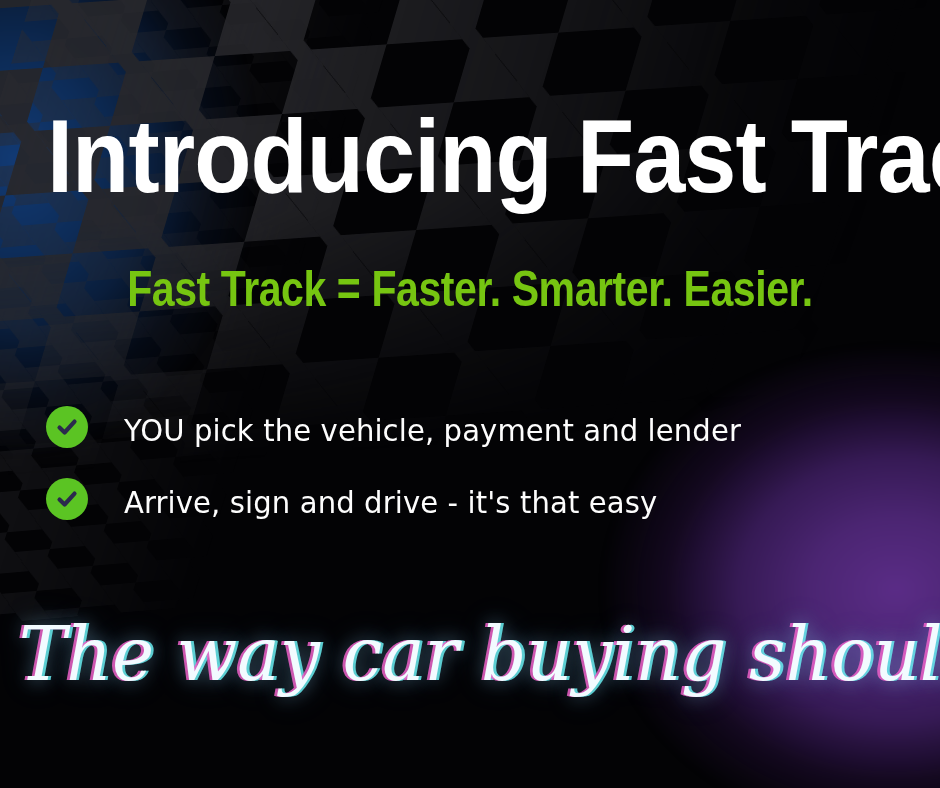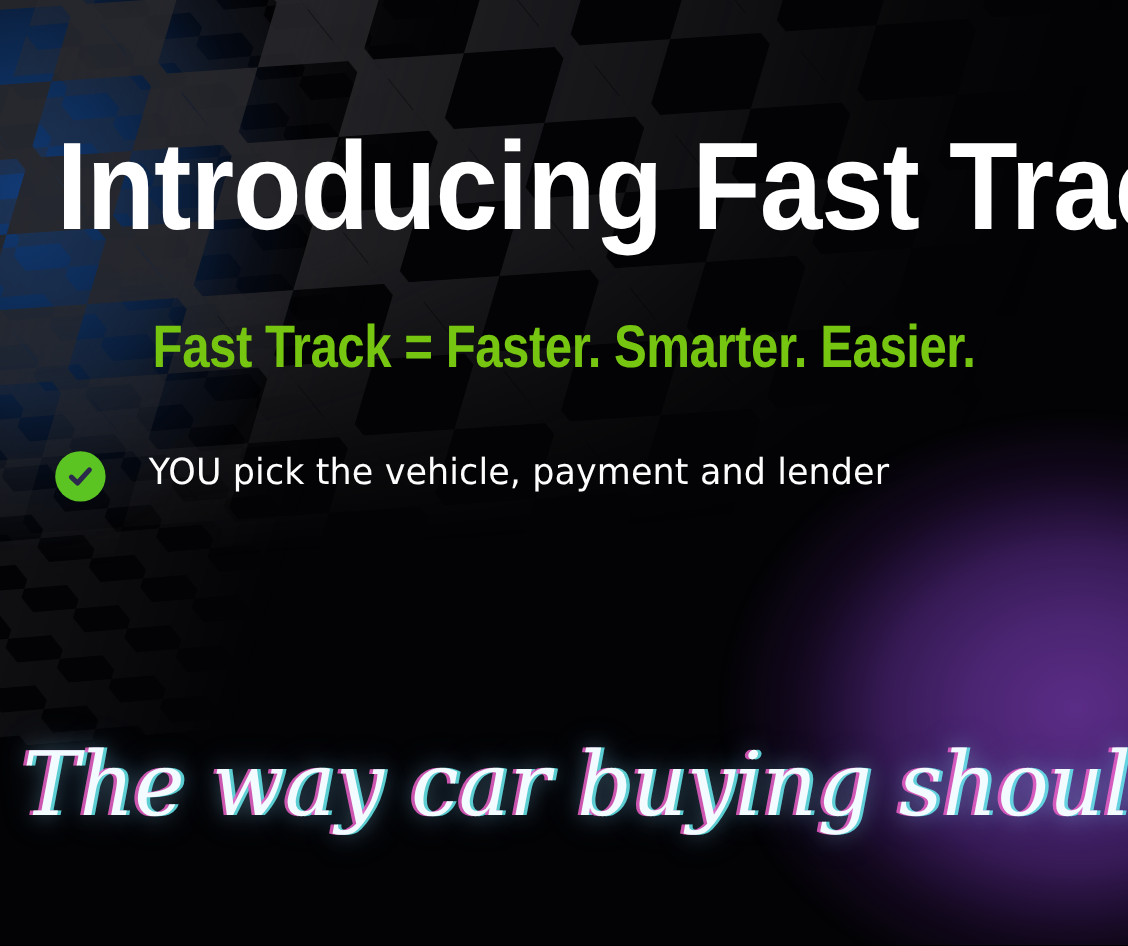--- a/index.html
+++ b/index.html
@@ -142,21 +142,21 @@
 
   .bullets {
     position: absolute;
     top: 376px;
     left: 46px;
     width: 850px;
   }
 
   .bullet {
     display: flex;
-    align-items: flex-start;
+    align-items: flex-end;
     height: 72px;
   }
 
   .check-badge {
     flex: 0 0 auto;
     width: 42px;
     height: 42px;
     border-radius: 50%;
     background: #5bc423;
     display: flex;
@@ -223,19 +223,27 @@
       <div class="bullet">
         <span class="check-badge">
           <svg width="24" height="24" viewBox="0 0 24 24" aria-hidden="true">
             <path d="M4.5 12.6 L9.6 17.5 L19.5 6.6" fill="none" stroke="#2b2a4d" stroke-width="4.2" stroke-linecap="round" stroke-linejoin="round"></path>
           </svg>
         </span>
         <span class="bullet-text">YOU pick the vehicle, payment and lender</span>
       </div>
 
 
+      <div class="bullet">
+        <span class="check-badge">
+          <svg width="24" height="24" viewBox="0 0 24 24" aria-hidden="true">
+            <path d="M4.5 12.6 L9.6 17.5 L19.5 6.6" fill="none" stroke="#2b2a4d" stroke-width="4.2" stroke-linecap="round" stroke-linejoin="round"></path>
+          </svg>
+        </span>
+        <span class="bullet-text">Arrive, sign and drive - it's that easy</span>
+      </div>
 
     </div>
 
     <div class="script-line">The way car buying should be.</div>
 
   </div>
 </div>
 
 </body></html>

